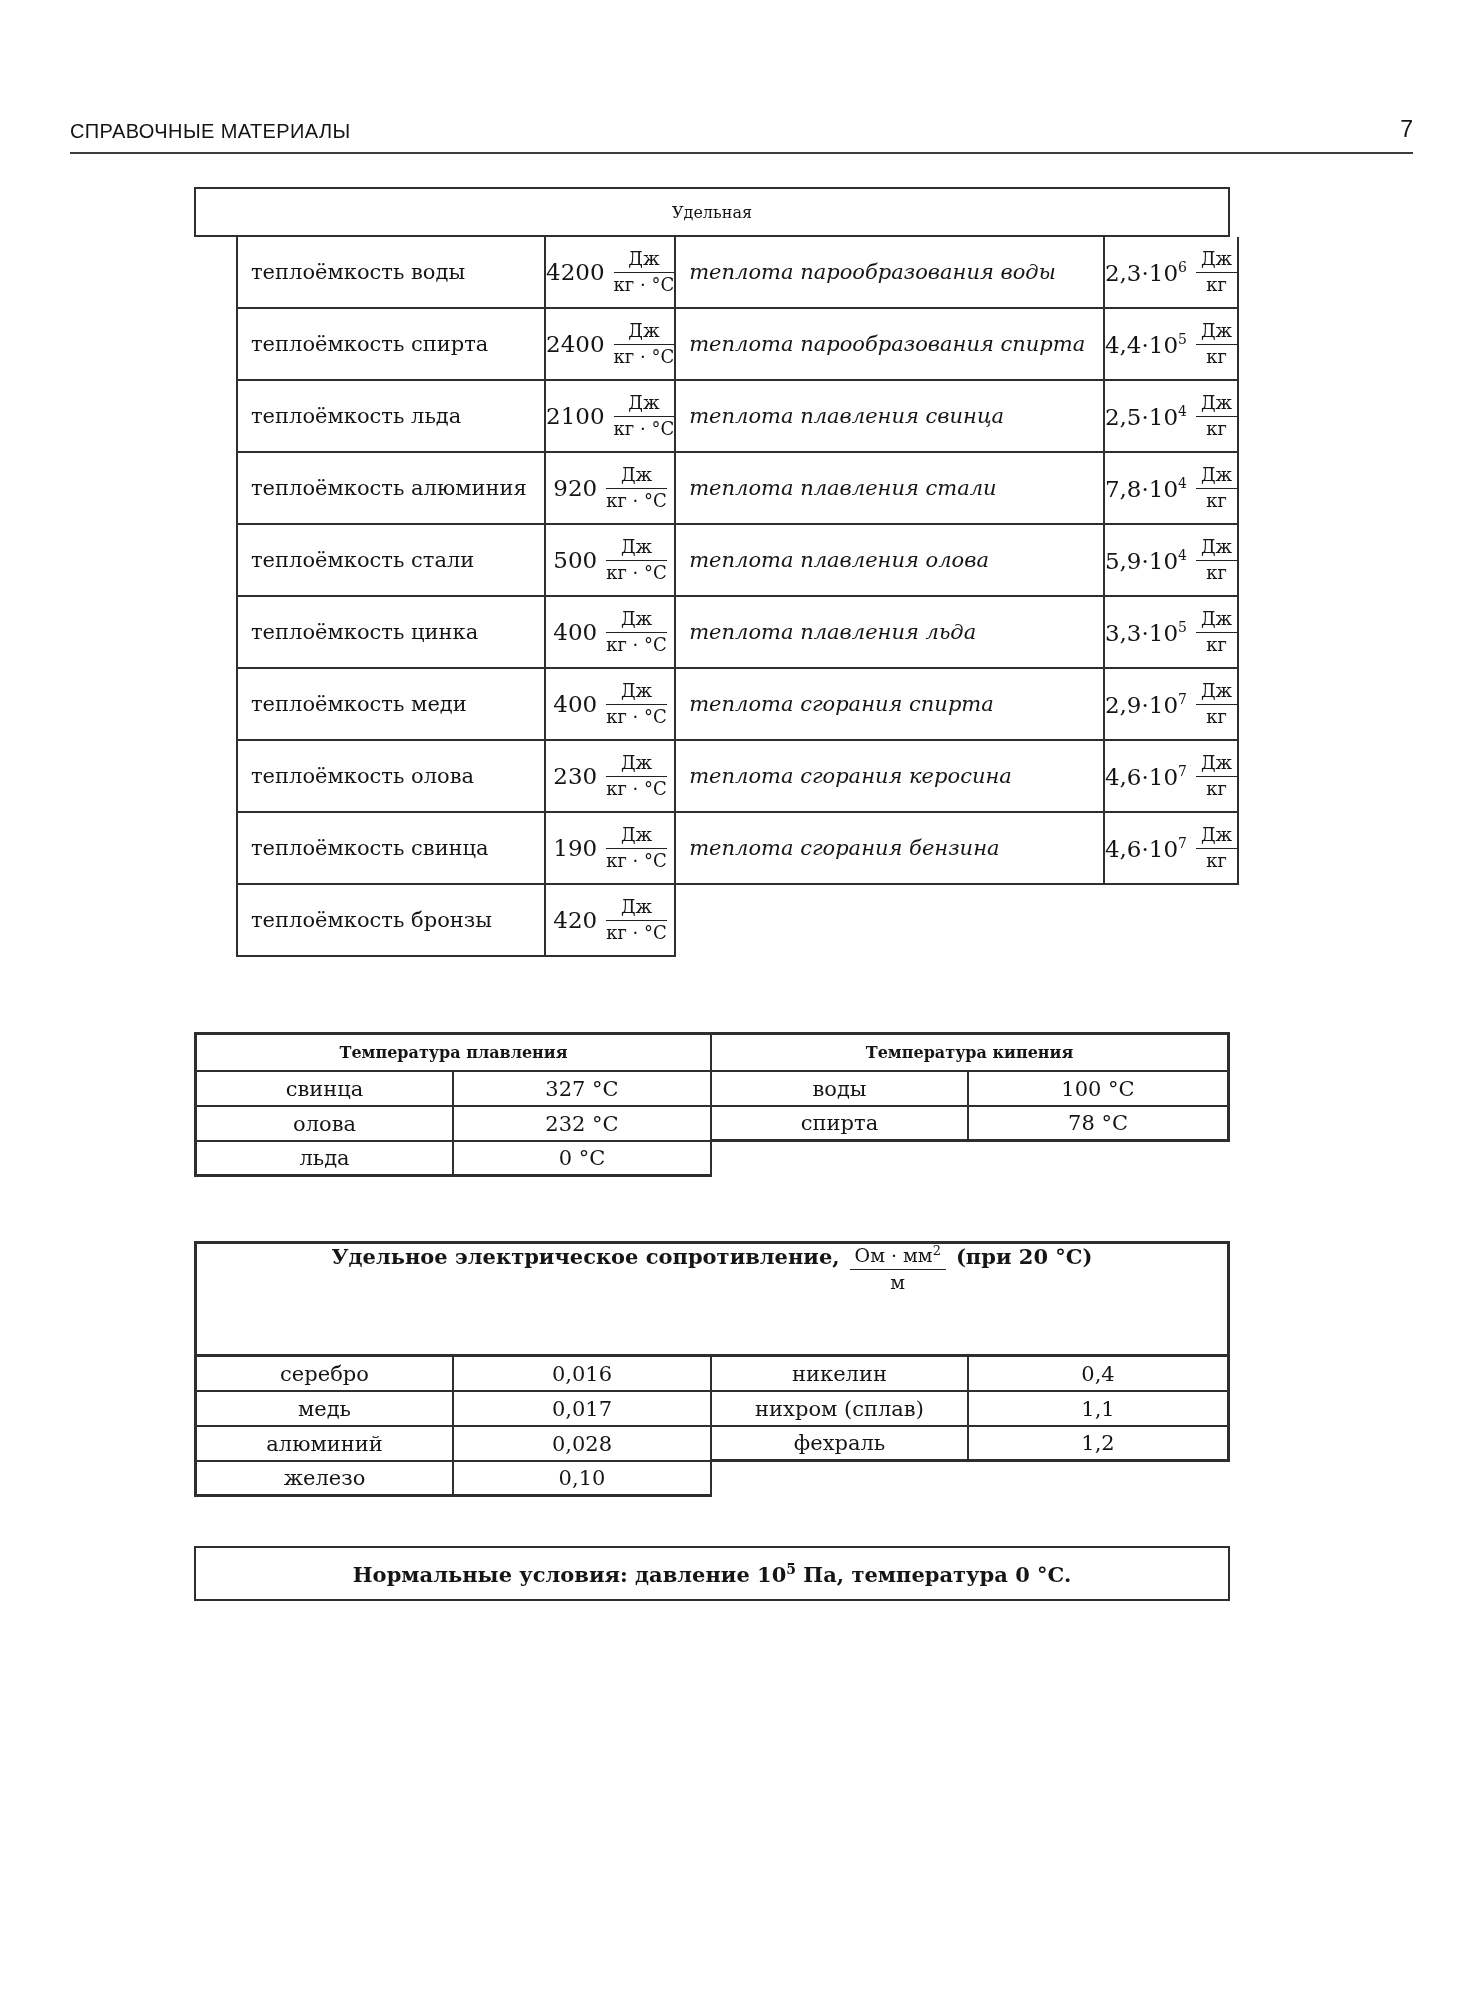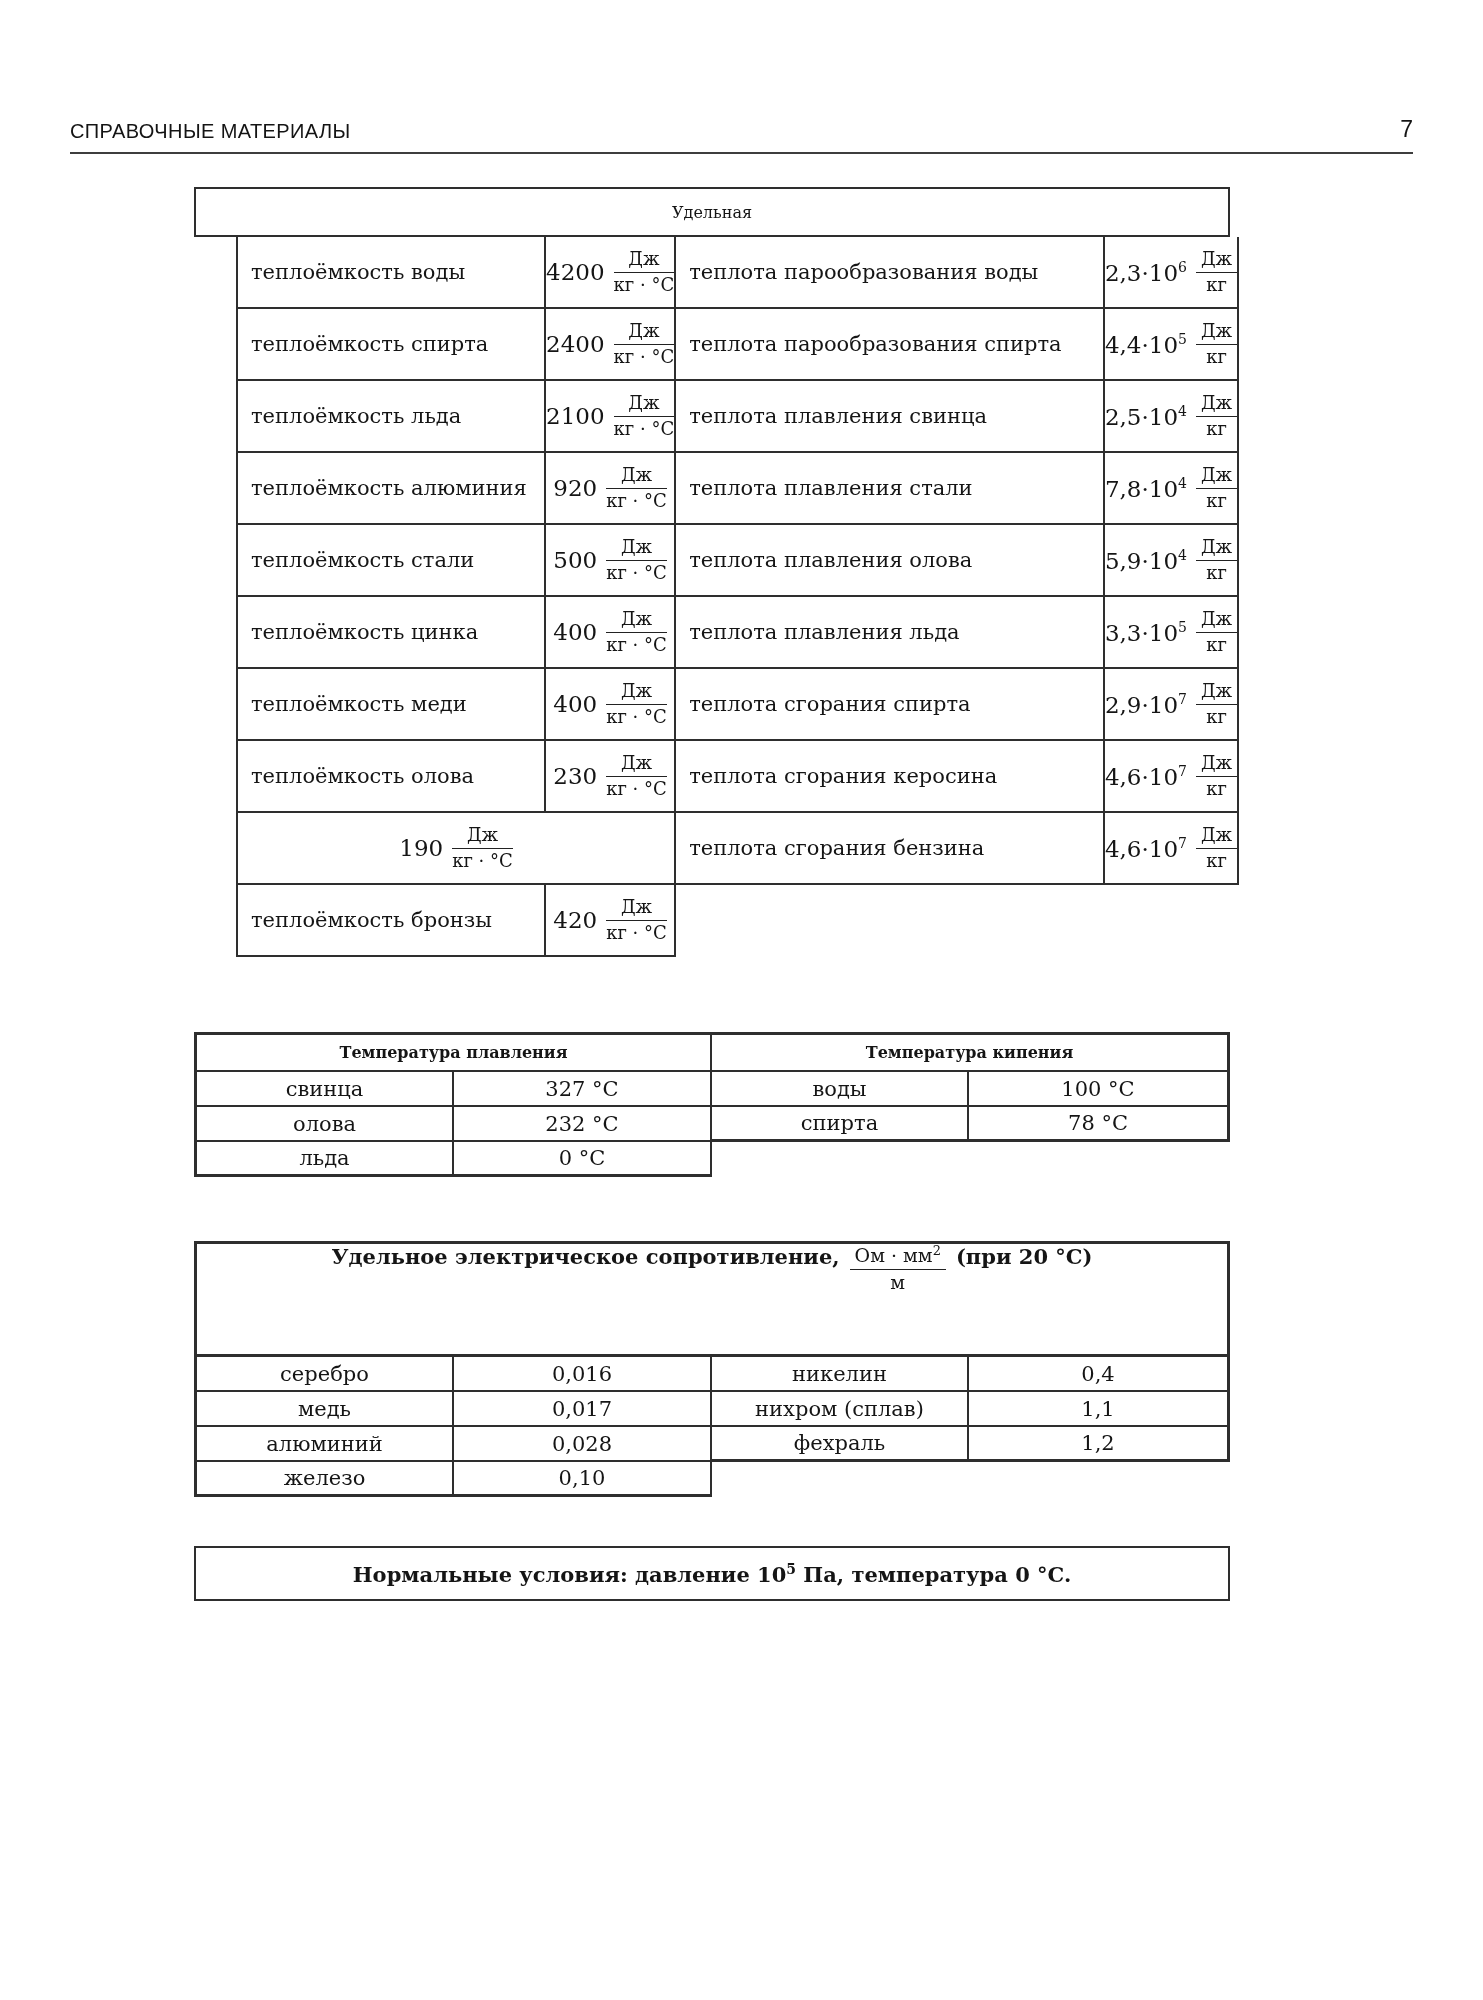--- a/index.html
+++ b/index.html
@@ -37,21 +37,21 @@
     height:50px; border:2px solid #2e2e2e;
     display:flex; align-items:center; justify-content:center;
     font-weight:normal; font-size:16px;
   }
   .t1-body { display:flex; align-items:flex-start; }
   .t1-left  { width:473px; border-left:2px solid #2e2e2e;margin-left:42px; }
   .t1-right { width:563px; }
   .t1 .row { display:flex; height:72px; border-bottom:2px solid #2e2e2e; }
   .t1 .lbl { padding-left:13px; font-size:21px; border-right:2px solid #2e2e2e; }
   .t1-left  .lbl { width:308px; }
-  .t1-right .lbl { width:434px; }
+  .t1-right .lbl { width:434px;font-style:italic; }
   .t1 .val { flex:1; border-right:2px solid #2e2e2e; justify-content:center; gap:9px; }
   .g-col { width:518px; }
   .g-col.left { border-left:3px solid #2e2e2e; }
   .g-hdr {
     height:37px; display:flex; align-items:center; justify-content:center;
     font-weight:bold; font-size:16px;
     border-bottom:2.5px solid #2e2e2e; border-right:2.5px solid #2e2e2e;
   }
   .g-col.right .g-hdr { border-right:3px solid #2e2e2e; }
   .g-row { display:flex; height:35px; border-bottom:2px solid #2e2e2e; }
@@ -170,20 +170,21 @@
           <div class="cell lbl">теплоёмкость олова</div>
           <div class="cell val">
             <span class="vwrap">230</span>
             <span class="frac">
                 <span class="fnum">Дж</span>
                 <span class="fden">кг · °C</span>
               </span>
           </div>
         </div>
         <div class="row">
+          <div class="cell lbl">теплоёмкость свинца</div>
           <div class="cell val">
             <span class="vwrap">190</span>
             <span class="frac">
                 <span class="fnum">Дж</span>
                 <span class="fden">кг · °C</span>
               </span>
           </div>
         </div>
         <div class="row">
           <div class="cell lbl">теплоёмкость бронзы</div>

